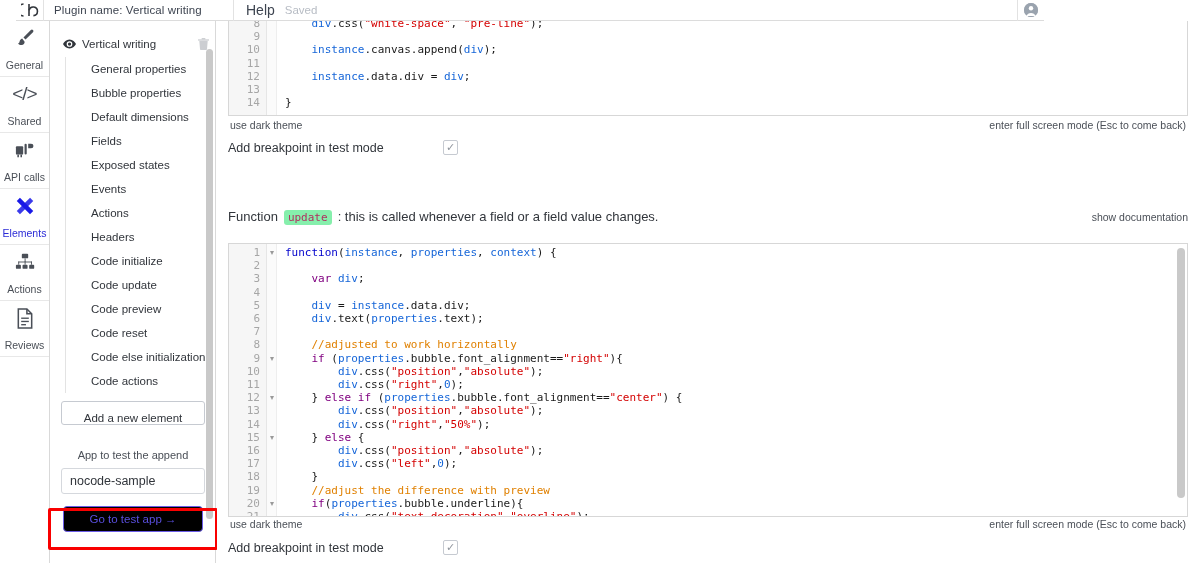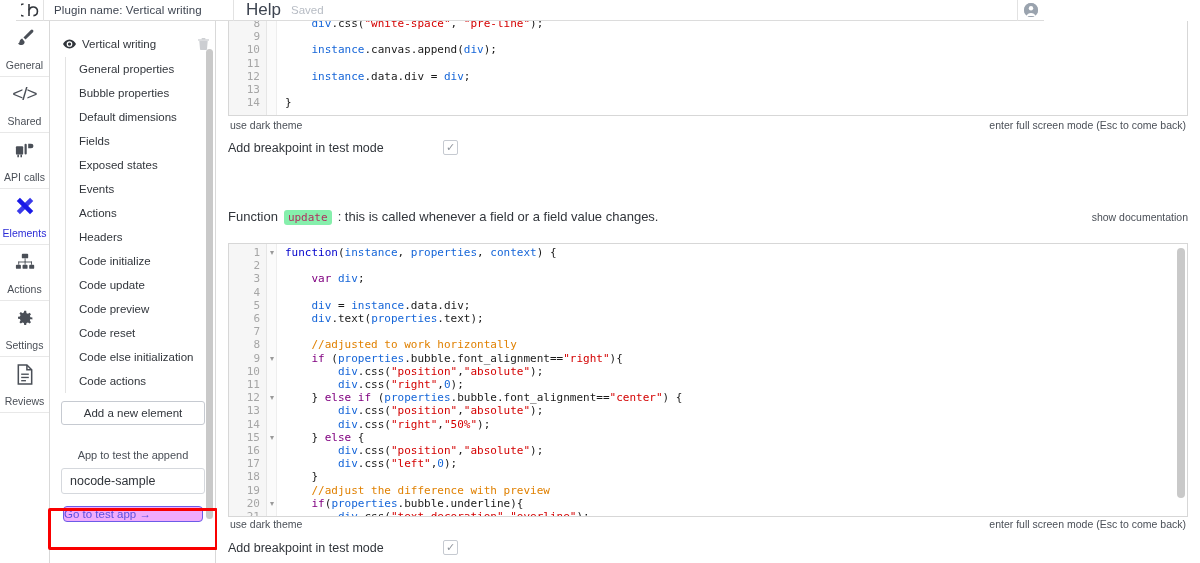--- a/index.html
+++ b/index.html
@@ -35,21 +35,21 @@
     height: 21px;
     padding-left: 10px;
     display: flex; align-items: center;
     width: 190px;
     border-right: 1px solid #e2e2e2;
   }
   .plugin-name-box span {
     font-size: 11.5px; color: #3d4450; letter-spacing: 0.01em;
   }
   .menu-item {
-    font-size: 17px; color: #3d4450;
+    font-size: 14px; color: #3d4450;
     margin-left: 12px;
   }
   .menu-saved { color: #b7bcc4; margin-left: 10px; font-size: 11.5px; }
   .topbar-right {
     margin-left: auto; height: 21px;
     display: flex; align-items: center;
     border-left: 1px solid #e2e2e2;
     padding: 0 6px;
   }
   .avatar {
@@ -99,64 +99,64 @@
     margin-top: 12px;
   }
   .sb-header .eye { margin-right: 6px; display:flex; }
   .sb-header .title {
     font-size: 11.5px; color: #31353b; flex: 1;
   }
   .sb-header .trash { opacity: .45; display:flex;}
   .sb-tree {
     position: relative;
     margin-top: 2px;
-    padding-left: 28px;
+    padding-left: 40px;
     border-left: 0;
   }
   .sb-tree:before {
     content: ""; position: absolute;
     left: 14px; top: 0; bottom: 0; width: 1px;
     background: #e3e3e3;
   }
   .sb-node {
     height: 24px;
     display: flex; align-items: center;
     font-size: 11.5px; color: #31353b;
   }
   .sb-btn {
     margin: 8px 10px 0 10px;
     height: 24px;
     border: 1px solid #c6cad1;
     border-radius: 3px;
     background: #fff;
-    display: flex; align-items: center; justify-content: center;
+    display: flex; align-items: flex-end; justify-content: center;
     font-size: 11.5px; color: #31353b;
   }
   .sb-sublabel {
     margin-top: 24px;
     text-align: center;
     font-size: 11px; color: #4a4f57;
   }
   .sb-input {
     margin: 7px 10px 0 10px;
     height: 26px;
     border: 1px solid #d5d8dd;
     border-radius: 3px;
     background: #fff;
     display: flex; align-items: center;
     padding-left: 8px;
     font-size: 12.5px; color: #31353b;
   }
   .sb-cta-wrap {
     margin: 12px 12px 0 12px;
-    height: 16px;
+    height: 26px;
     border: 1px solid #6b5ce7;
     border-radius: 4px;
-    background: #f0abfc;
-    display: flex; align-items: center; 
+    background: #000000;
+    display: flex; align-items: center; justify-content: center;
     font-size: 11.5px; color: #5a4fe0;
   }
   
   #annot-box {
     position: absolute;
     left: 48px; top: 508px;
     width: 170px; height: 42px;
     border: 3px solid #f90000;
     border-radius: 2px;
     pointer-events: none;
@@ -347,29 +347,20 @@
           <rect x="11.6" y="7" width="1" height="4"></rect>
           <rect x="4.6" y="10.5" width="15" height="1"></rect>
           <rect x="4.6" y="10.5" width="1" height="3.5"></rect>
           <rect x="18.6" y="10.5" width="1" height="3.5"></rect>
           <rect x="11.6" y="10.5" width="1" height="3.5"></rect>
         </svg>
       </span>
       <span class="rail-label">Actions</span>
     </div>
 
-    <div class="rail-item">
-      <span class="rail-icon">
-        <svg width="21" height="21" viewBox="0 0 24 24">
-          <path d="M12 8.2a3.8 3.8 0 1 0 0 7.6 3.8 3.8 0 0 0 0-7.6zm0 5.6a1.8 1.8 0 1 1 0-3.6 1.8 1.8 0 0 1 0 3.6z"></path>
-          <path d="M21 13.1v-2.2l-2.2-.4a7 7 0 0 0-.7-1.7l1.3-1.8-1.6-1.6-1.8 1.3a7 7 0 0 0-1.7-.7L13.9 3h-2.2l-.4 2.2a7 7 0 0 0-1.7.7L7.8 4.6 6.2 6.2l1.3 1.8a7 7 0 0 0-.7 1.7L4.6 10.1v2.2l2.2.4a7 7 0 0 0 .7 1.7l-1.3 1.8 1.6 1.6 1.8-1.3a7 7 0 0 0 1.7.7l.4 2.2h2.2l.4-2.2a7 7 0 0 0 1.7-.7l1.8 1.3 1.6-1.6-1.3-1.8a7 7 0 0 0 .7-1.7z"></path>
-        </svg>
-      </span>
-      <span class="rail-label">Settings</span>
-    </div>
 
     <div class="rail-item">
       <span class="rail-icon">
         <svg width="18" height="21" viewBox="0 0 18 22">
           <path d="M2 1h9l5 5v15H2z" fill="none" stroke="#4a4f57" stroke-width="1.6"></path>
           <path d="M11 1v5h5" fill="none" stroke="#4a4f57" stroke-width="1.6"></path>
           <rect x="5" y="10" width="8" height="1.4"></rect>
           <rect x="5" y="13.4" width="8" height="1.4"></rect>
           <rect x="5" y="16.8" width="5" height="1.4"></rect>
         </svg>

